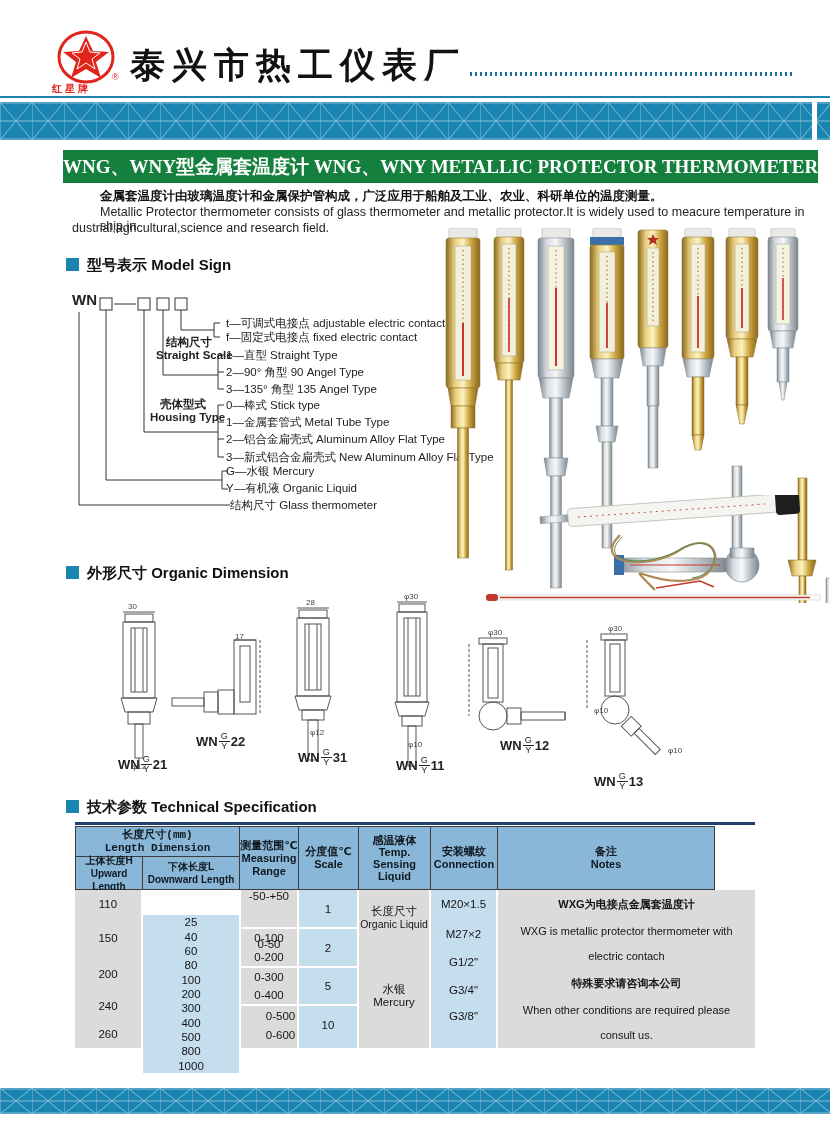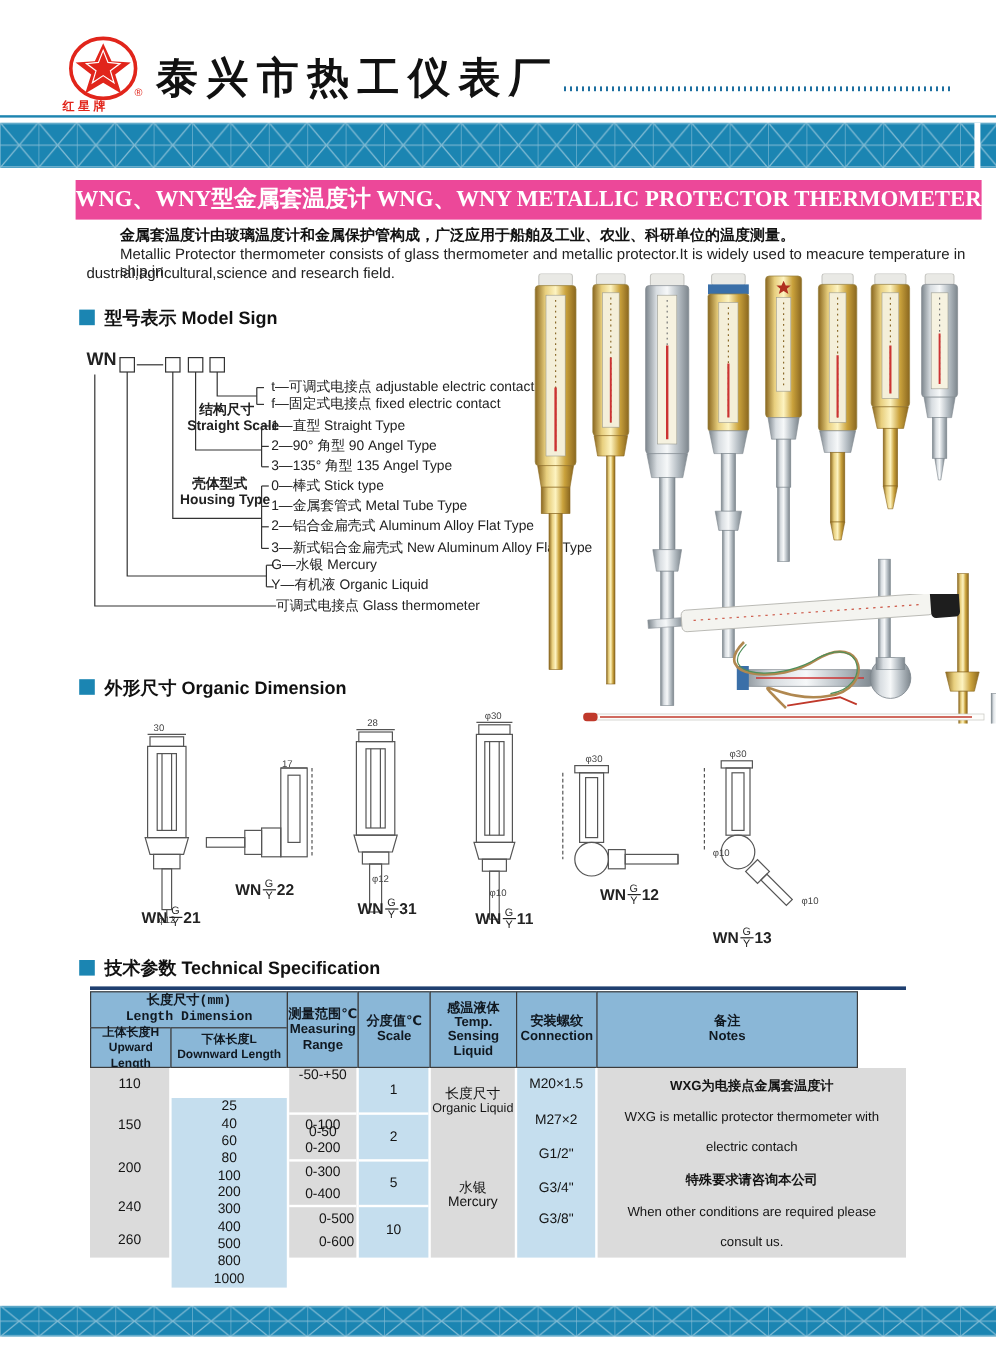--- a/index.html
+++ b/index.html
@@ -5,21 +5,21 @@
   html,body{margin:0;padding:0;background:#fff;}
   .page{position:relative;width:830px;height:1124px;background:#fff;overflow:hidden;
         font-family:"Liberation Sans","DejaVu Sans",sans-serif;color:#1a1a1a;}
   .abs{position:absolute;}
   
   .company{font-size:35px;font-weight:bold;letter-spacing:7px;color:#111;white-space:nowrap;}
   .brand-cn{font-size:10px;font-weight:bold;color:#e1251b;letter-spacing:3px;}
   .dotline{height:4px;background:repeating-linear-gradient(90deg,#1d6fa0 0 2px,transparent 2px 5px);}
   .thinline{height:2px;background:#1d84b0;}
   
-  .titlebar{background:#ec4899;color:#fff;font-family:"Liberation Serif","DejaVu Serif",serif;
+  .titlebar{background:#15803d;color:#fff;font-family:"Liberation Serif","DejaVu Serif",serif;
             font-weight:bold;font-size:19px;line-height:33px;text-align:center;white-space:nowrap;}
   .intro-cn{font-size:12.5px;font-weight:bold;color:#111;}
   .intro-en{font-size:12.5px;color:#222;}
   .sechead{font-size:15px;font-weight:bold;color:#111;white-space:nowrap;}
   .sechead .sq{display:inline-block;width:13px;height:13px;background:#1b85b2;margin-right:8px;vertical-align:-1px;}
   
   .mlabel{font-size:11.5px;color:#222;white-space:nowrap;line-height:13px;}
   .mlabel-c{font-size:11.5px;font-weight:bold;color:#222;text-align:center;line-height:13px;white-space:nowrap;}
   .wn{font-size:15px;font-weight:bold;color:#222;}
   
@@ -135,21 +135,21 @@
   <div class="abs mlabel" style="left:226px;top:366px;">2—90° 角型 90 Angel Type</div>
   <div class="abs mlabel" style="left:226px;top:383px;">3—135° 角型 135 Angel Type</div>
   <div class="abs mlabel-c" style="left:160px;top:398px;">壳体型式</div>
   <div class="abs mlabel-c" style="left:150px;top:411px;">Housing Type</div>
   <div class="abs mlabel" style="left:226px;top:399px;">0—棒式 Stick type</div>
   <div class="abs mlabel" style="left:226px;top:416px;">1—金属套管式 Metal Tube Type</div>
   <div class="abs mlabel" style="left:226px;top:433px;">2—铝合金扁壳式 Aluminum Alloy Flat Type</div>
   <div class="abs mlabel" style="left:226px;top:451px;">3—新式铝合金扁壳式 New Aluminum Alloy Flat Type</div>
   <div class="abs mlabel" style="left:226px;top:465px;">G—水银 Mercury</div>
   <div class="abs mlabel" style="left:226px;top:482px;">Y—有机液 Organic Liquid</div>
-  <div class="abs mlabel" style="left:230px;top:499px;">可调式电接点 Glass thermometer</div>
+  <div class="abs mlabel" style="left:230px;top:499px;">结构尺寸 Glass thermometer</div>
 
   <div class="abs" style="left:430px;top:228px;width:400px;height:375px;">
     <svg width="400" height="375" viewBox="0 0 400 375">
       <defs>
         <linearGradient id="gold1" x1="0" y1="0" x2="1" y2="0">
           <stop offset="0" stop-color="#8a671f"></stop>
             <stop offset="0.25" stop-color="#e8cf7e"></stop>
           <stop offset="0.5" stop-color="#fdf3c0"></stop>
             <stop offset="0.75" stop-color="#caa23c"></stop>
           <stop offset="1" stop-color="#8a671f"></stop>

